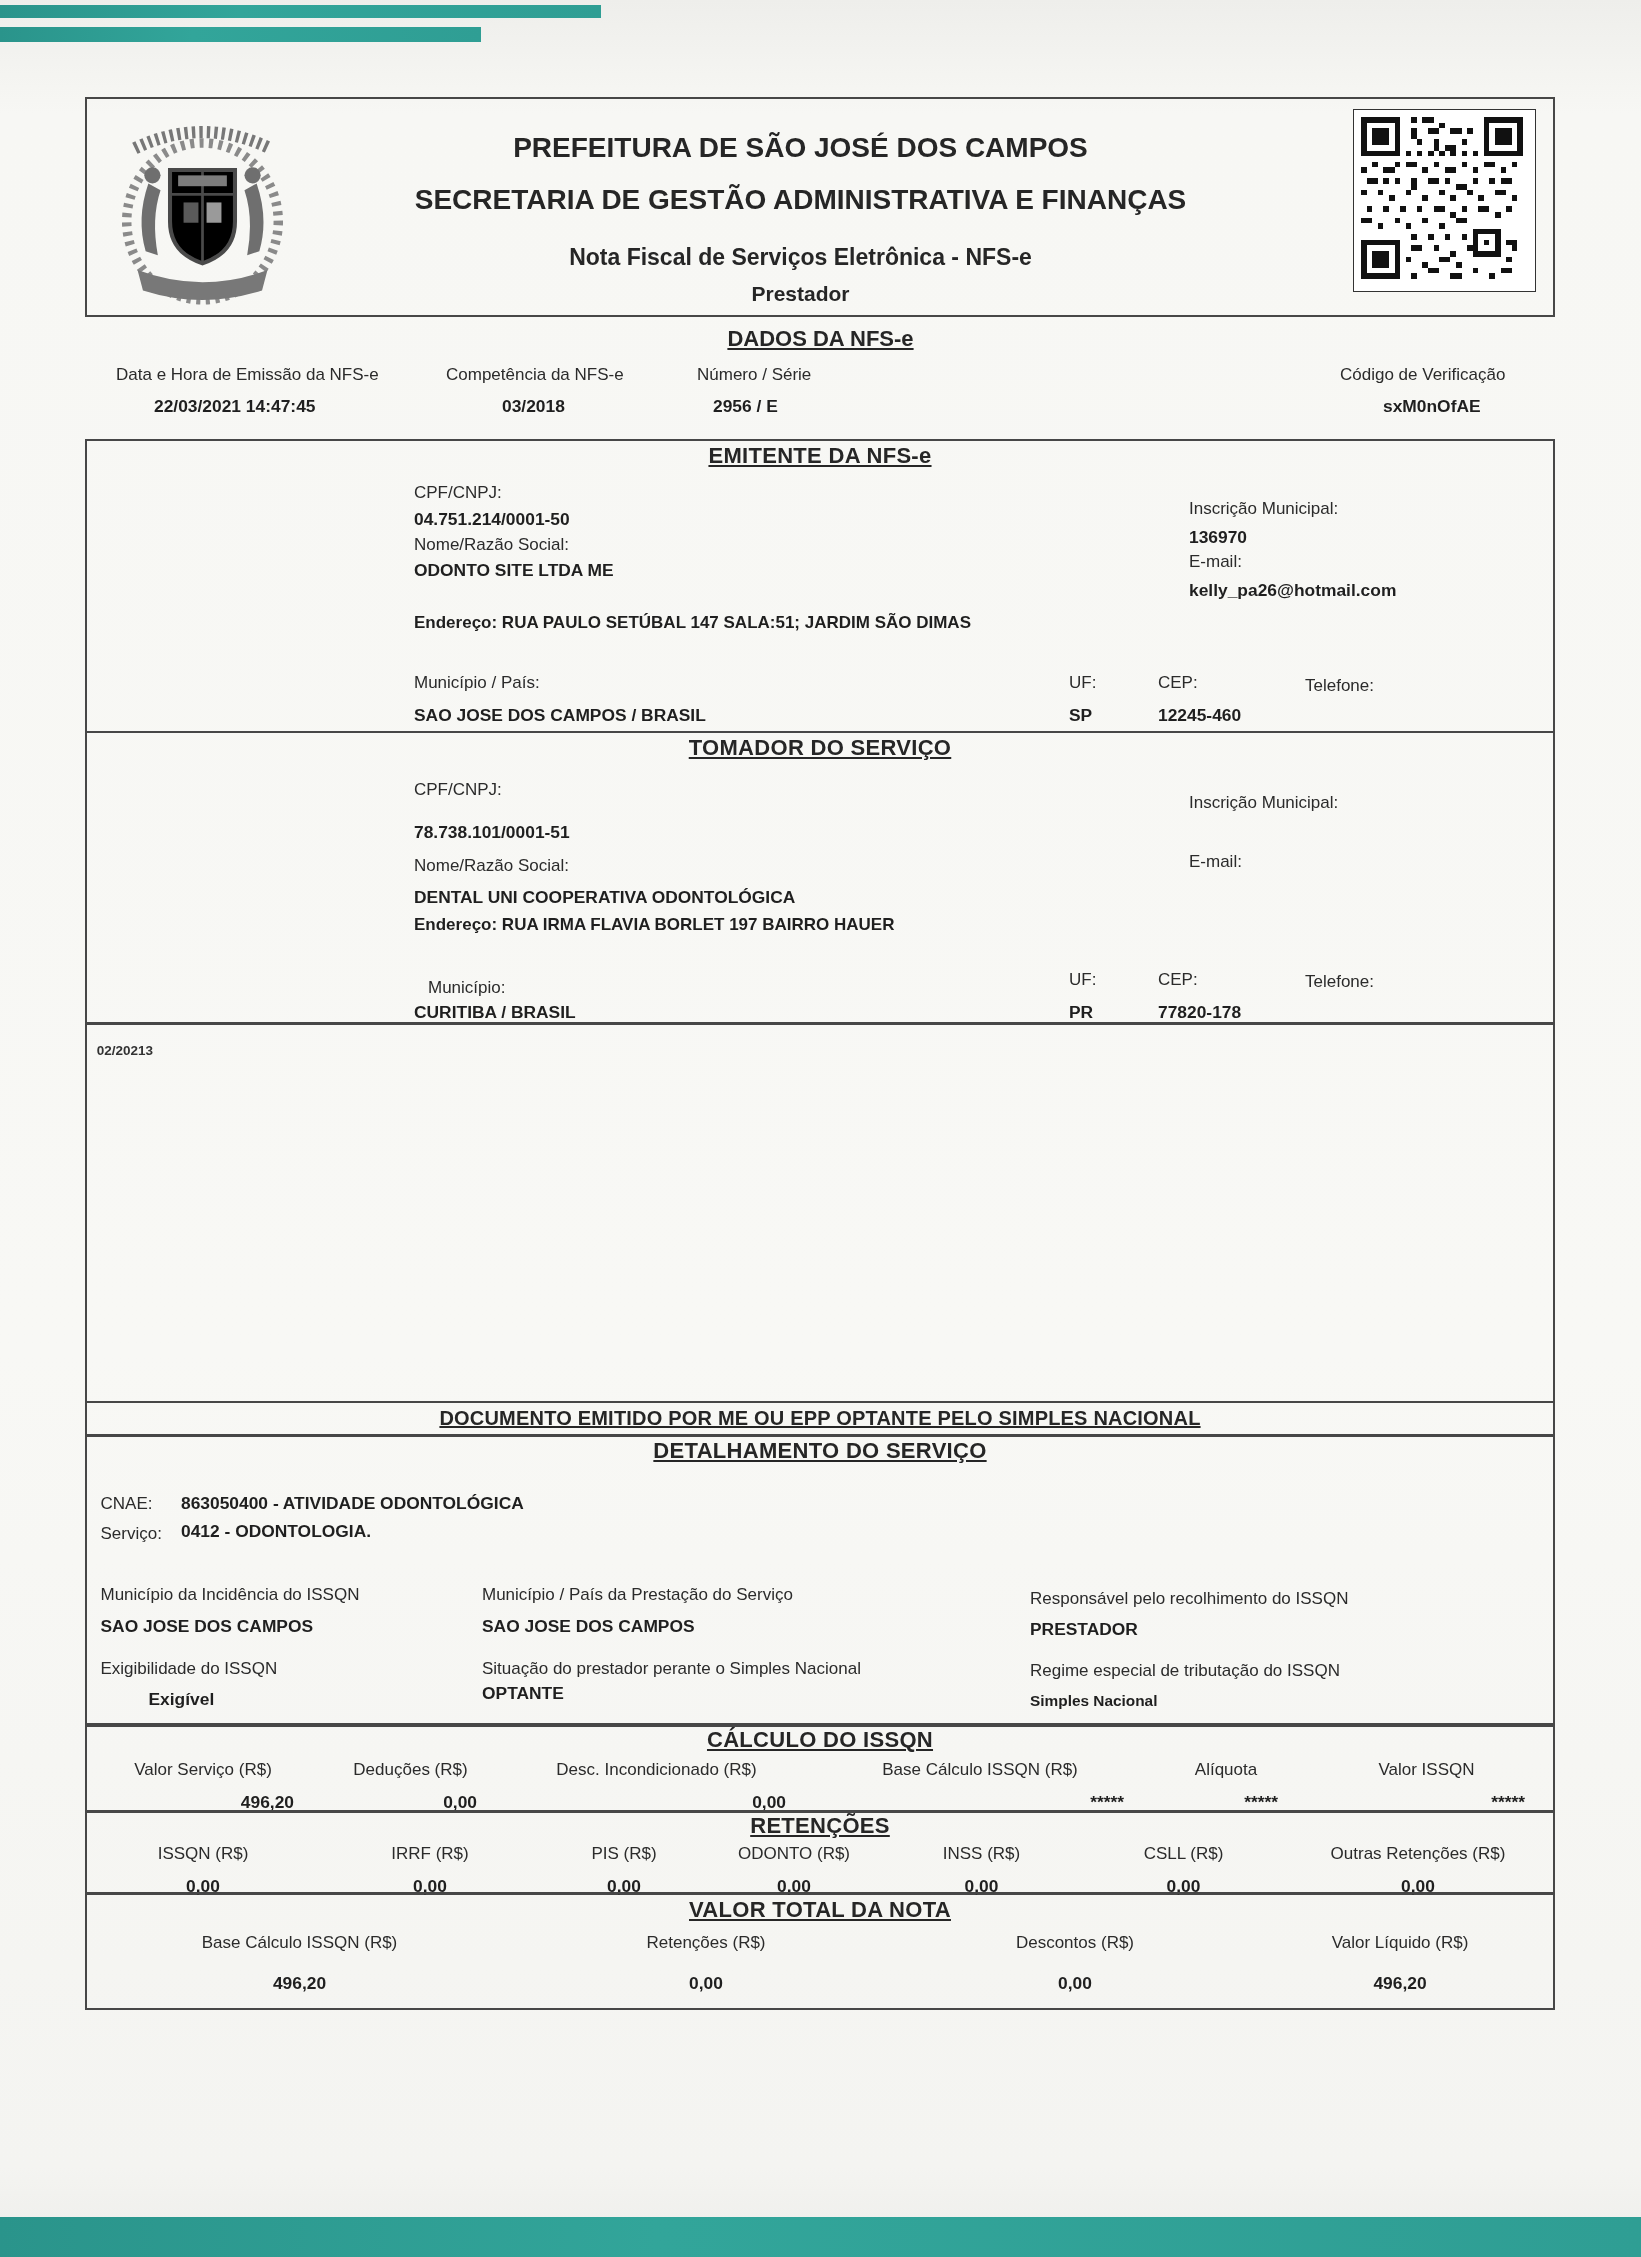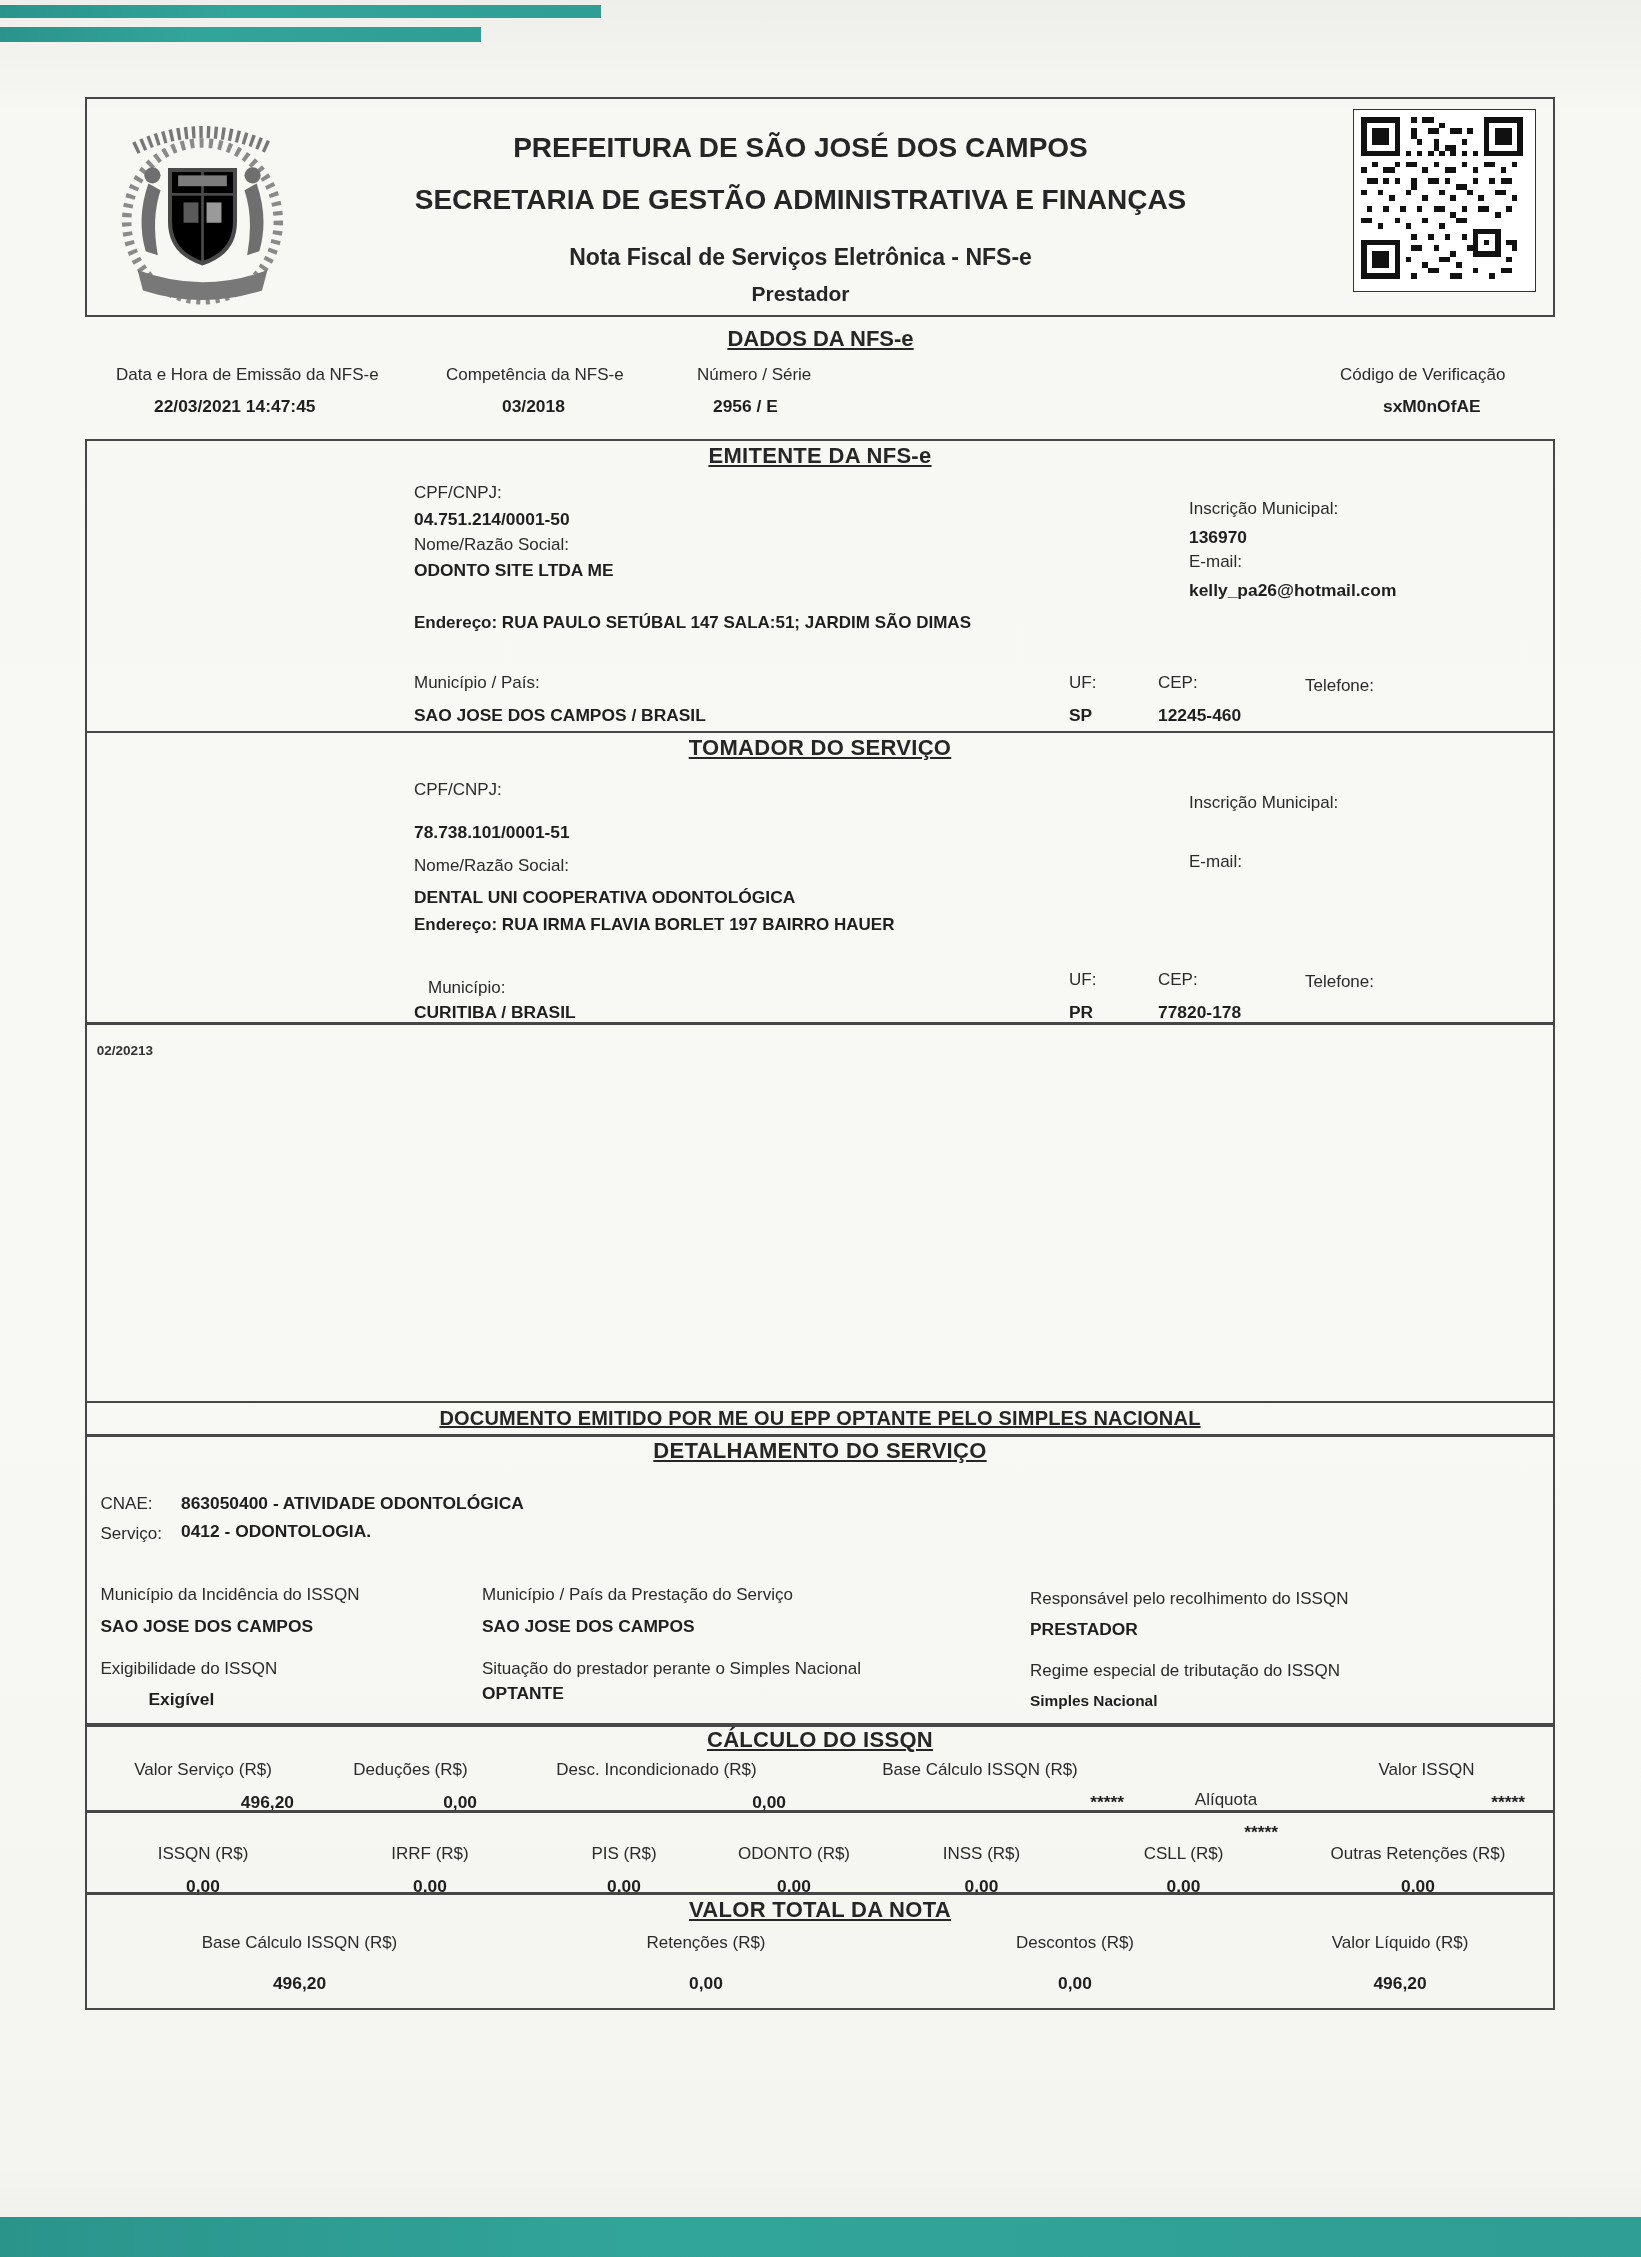--- a/index.html
+++ b/index.html
@@ -167,32 +167,33 @@
         <div class="cval">0,00</div>
       </div>
       <div class="col vright" style="width:309px;">
         <div class="clbl">Desc. Incondicionado (R$)</div>
         <div class="cval">0,00</div>
       </div>
       <div class="col vright" style="width:338px;">
         <div class="clbl">Base Cálculo ISSQN (R$)</div>
         <div class="cval">*****</div>
       </div>
-      <div class="col vright" style="width:154px;margin-top:30px;">
+      <div class="col vright" style="width:154px;">
         <div class="clbl">Alíquota</div>
         <div class="cval">*****</div>
       </div>
       <div class="col vright" style="width:247px;">
         <div class="clbl">Valor ISSQN</div>
         <div class="cval">*****</div>
       </div>
     </div>
   </div>
 
   <div class="box" style="top:1810px;height:85px;">
+    <div class="title" style="top:1px;">RETENÇÕES</div>
     <div class="cols" style="top:32px;">
       <div class="col" style="width:232px;">
         <div class="clbl">ISSQN (R$)</div>
         <div class="cval">0,00</div>
       </div>
       <div class="col" style="width:222px;">
         <div class="clbl">IRRF (R$)</div>
         <div class="cval">0,00</div>
       </div>
       <div class="col" style="width:166px;">

